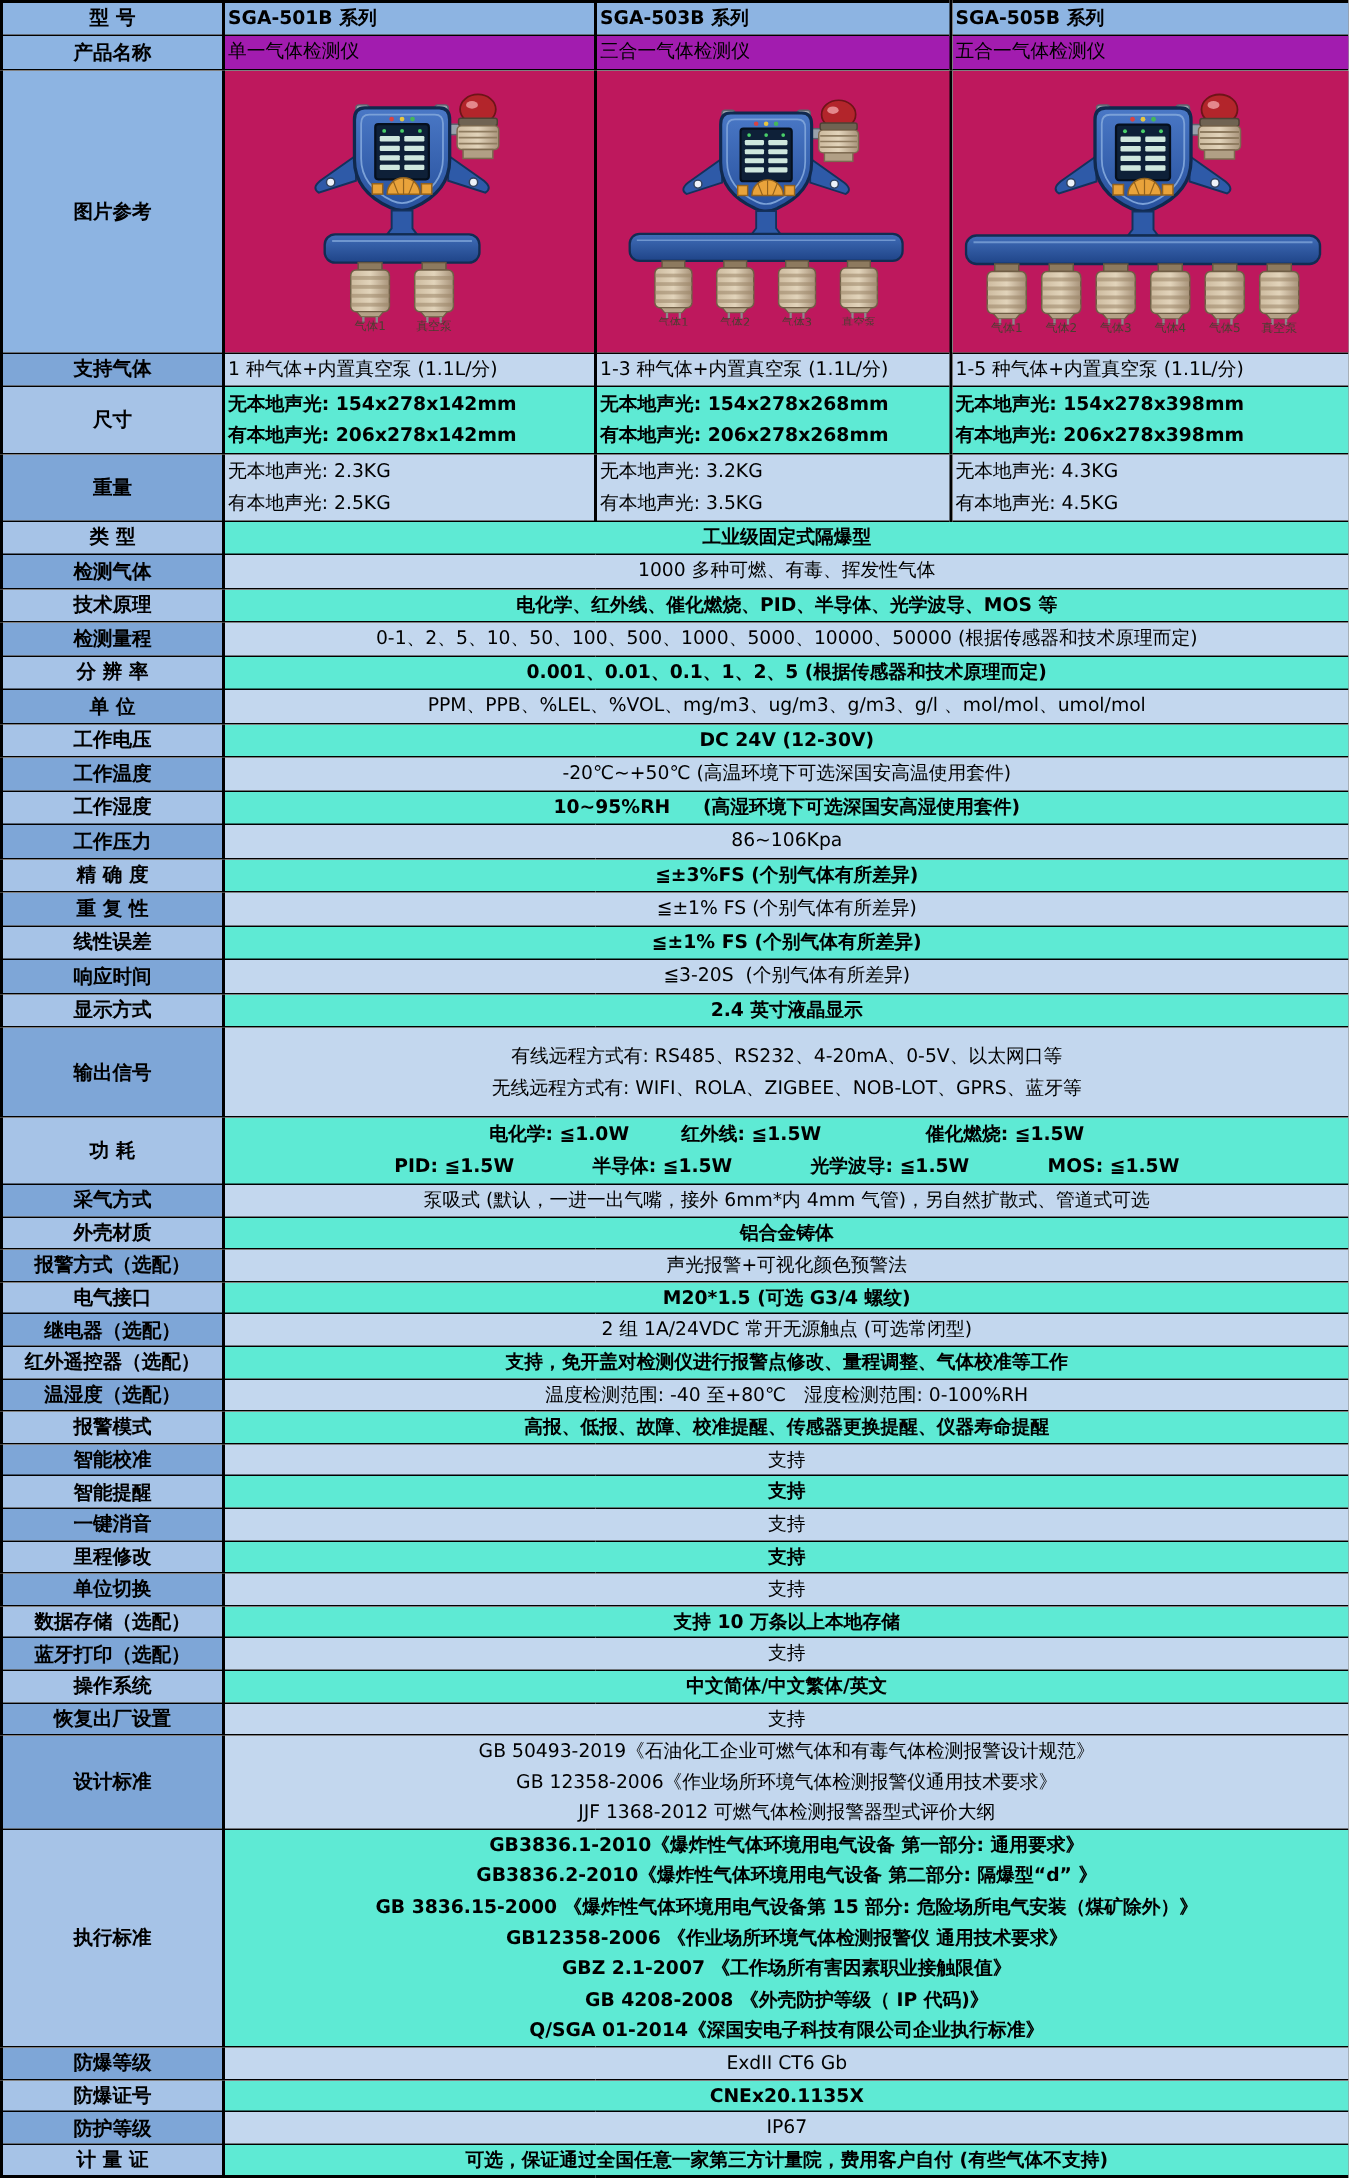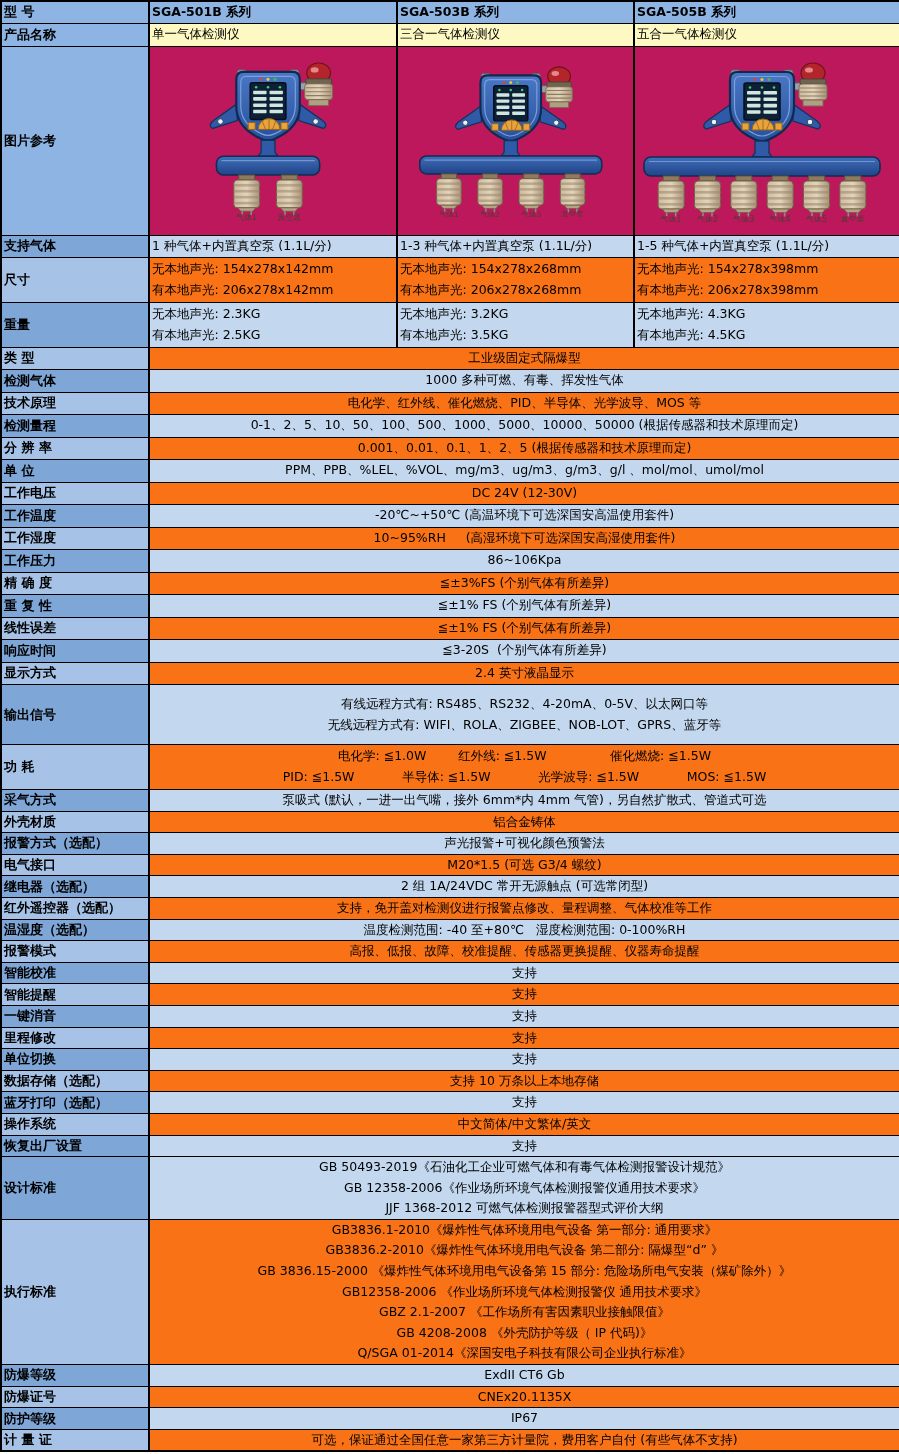--- a/index.html
+++ b/index.html
@@ -2,31 +2,31 @@
 <html><head>
 <meta charset="utf-8">
 <style>
   html,body{margin:0;padding:0;background:#fff;color:#000;
     font-family:"DejaVu Sans","Liberation Sans",sans-serif;}
   .wrap{width:899px;}
   table{border-collapse:collapse;width:899px;table-layout:fixed;
     border:2px solid #000;}
   td{border-style:solid;border-color:#000;border-width:1px 2px;
     font-size:12.5px;overflow:hidden;vertical-align:middle;}
-  td.lbl{font-weight:bold;font-size:13px;padding:0 2px;}
+  td.lbl{font-weight:bold;text-align:center;font-size:13px;padding:0 2px;}
   td.v3{text-align:left;padding:0 2px;}
   td.vm{text-align:center;padding:0 23px;}
   .line{line-height:20.6px;white-space:pre-wrap;}
   .lblH{background:#8db4e2;}
   .lblD{background:#7ea6d7;}
   .lblL{background:#a6c3e7;}
   .valH{background:#8db4e2;font-weight:bold;}
-  .valN{background:#fef9c3;}
+  .valN{background:#a21caf;}
   .valD{background:#c3d7ee;}
-  .valL{background:#f97316;}
+  .valL{background:#5eead4;font-weight:bold;}
   td.imgc{background:#be185d;text-align:right;padding:13px 0;}
   .dev{max-width:100%;height:auto;display:block;margin:0 auto;}
 </style>
 </head>
 <body>
 
 <div class="wrap">
   <table>
     <colgroup>
       <col style="width:148px">

